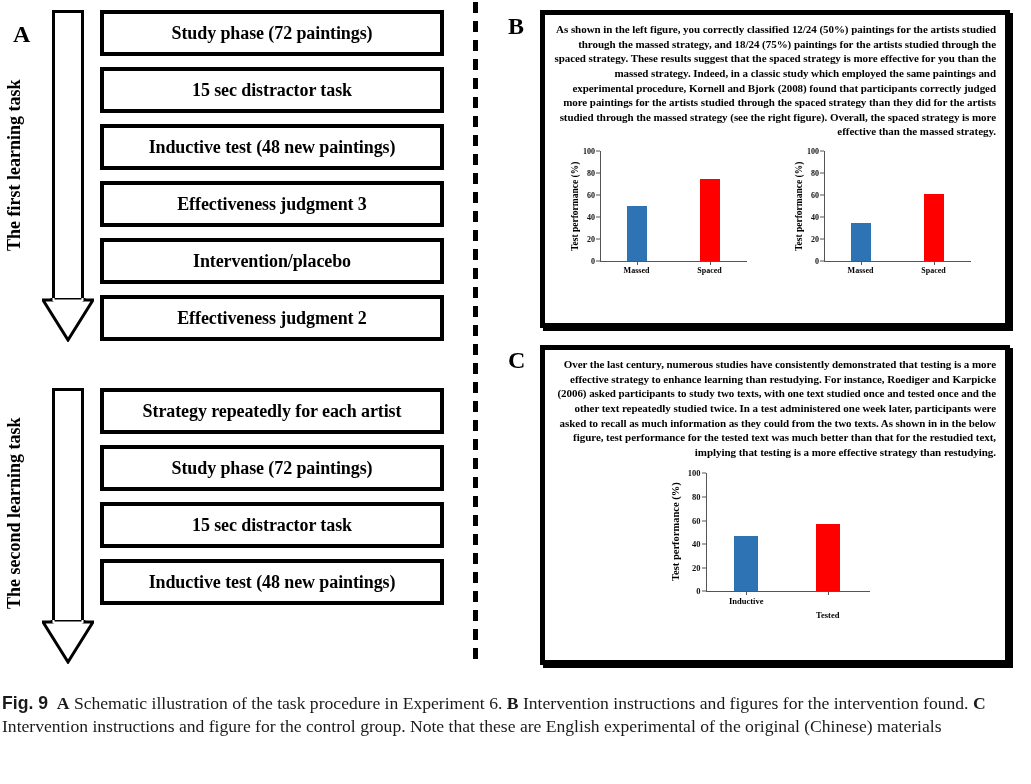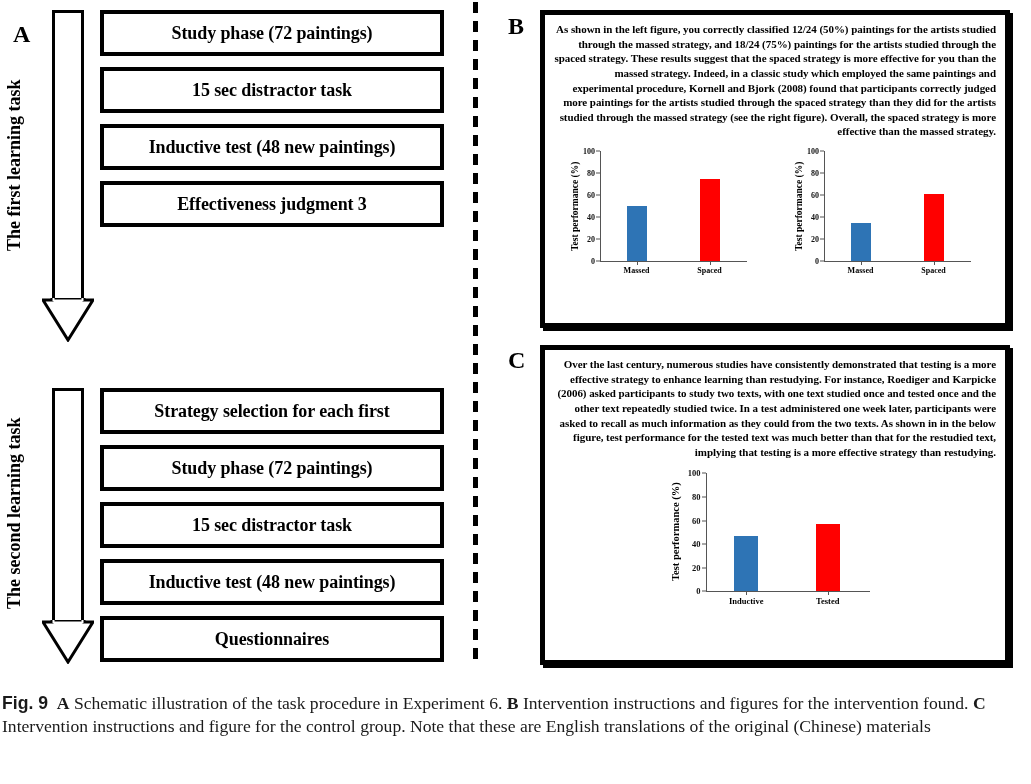--- a/index.html
+++ b/index.html
@@ -155,42 +155,43 @@
           </svg>
         </div>
         <div class="arrow-label" style="top:30px;height:250px;">The first learning task</div>
       </div>
 
       <div class="boxes" id="flow-1-boxes">
         <div class="step-box">Study phase (72 paintings)</div>
         <div class="step-box">15 sec distractor task</div>
         <div class="step-box">Inductive test (48 new paintings)</div>
         <div class="step-box">Effectiveness judgment 3</div>
+        <div class="step-box">Intervention/placebo</div>
+        <div class="step-box">Effectiveness judgment 2</div>
       </div>
     </div>
 
     <div class="flow-group" id="flow-2">
       <div class="arrow-wrap">
         <div class="arrow-shaft" style="height:232px;"></div>
         <div class="arrow-head" style="top:232px;">
           <svg width="52" height="44" viewBox="0 0 52 44">
             <polygon points="10,0 10,2 1,2 26,42 51,2 42,2 42,0" fill="#ffffff" stroke="#000000" stroke-width="3" stroke-linejoin="miter"></polygon>
             <line x1="11.5" y1="0" x2="11.5" y2="3" stroke="#ffffff" stroke-width="2"></line>
             <line x1="40.5" y1="0" x2="40.5" y2="3" stroke="#ffffff" stroke-width="2"></line>
           </svg>
         </div>
         <div class="arrow-label" style="top:8px;height:234px;">The second learning task</div>
       </div>
 
       <div class="boxes" id="flow-2-boxes">
-        <div class="step-box">Strategy selection for each first</div>
+        <div class="step-box">Strategy repeatedly for each artist</div>
         <div class="step-box">Study phase (72 paintings)</div>
         <div class="step-box">15 sec distractor task</div>
         <div class="step-box">Inductive test (48 new paintings)</div>
-        <div class="step-box">Questionnaires</div>
       </div>
     </div>
   </div>
 
   <div class="divider"></div>
 
   <div class="panel-letter" id="letter-b">B</div>
 
   <div class="info-panel" id="panel-b">
     <div class="panel-text">As shown in the left figure, you correctly classified 12/24 (50%) paintings for the artists studied through the massed strategy, and 18/24 (75%) paintings for the artists studied through the spaced strategy. These results suggest that the spaced strategy is more effective for you than the massed strategy. Indeed, in a classic study which employed the same paintings and experimental procedure, Kornell and Bjork (2008) found that participants correctly judged more paintings for the artists studied through the spaced strategy than they did for the artists studied through the massed strategy (see the right figure). Overall, the spaced strategy is more effective than the massed strategy.</div>
@@ -260,28 +261,28 @@
           <div class="tickmark" style="top: 55.2px; left: 34px;"></div>
           <div class="tick" style="top: 31.6px; right: 182px; font-size: 8.5px;">80</div>
           <div class="tickmark" style="top: 31.6px; left: 34px;"></div>
           <div class="tick" style="top: 8px; right: 182px; font-size: 8.5px;">100</div>
           <div class="tickmark" style="top: 8px; left: 34px;"></div>
           <div class="bar" style="left: 66.75px; bottom: 24px; width: 24px; height: 55.46px; background: rgb(46, 116, 181);"></div>
           <div class="xtickmark" style="left: 78.75px; top: 126px;"></div>
           <div class="cat" style="left: 38px; width: 81.5px; top: 131px; font-size: 8.5px;">Inductive</div>
           <div class="bar" style="left: 148.25px; bottom: 24px; width: 24px; height: 67.26px; background: rgb(255, 0, 0);"></div>
           <div class="xtickmark" style="left: 160.25px; top: 126px;"></div>
-          <div class="cat" style="left: 119.5px; width: 81.5px; top: 131px; font-size: 8.5px;">Tested</div>
+          <div class="cat" style="left: 119.5px; width: 81.5px; top: 145px; font-size: 8.5px;">Tested</div>
         </div>
     </div>
   </div>
 
   <div class="caption">
     <b>Fig. 9</b>&nbsp;
     <span class="cap-letter">A</span>
     <span>Schematic illustration of the task procedure in Experiment 6.</span>
     <span class="cap-letter">B</span>
     <span>Intervention instructions and figures for the intervention found.</span>
     <span class="cap-letter">C</span>
-    <span>Intervention instructions and figure for the control group. Note that these are English translations of the original (Chinese) materials</span>
+    <span>Intervention instructions and figure for the control group. Note that these are English experimental of the original (Chinese) materials</span>
   </div>
 
 </div>
 
 </body></html>

